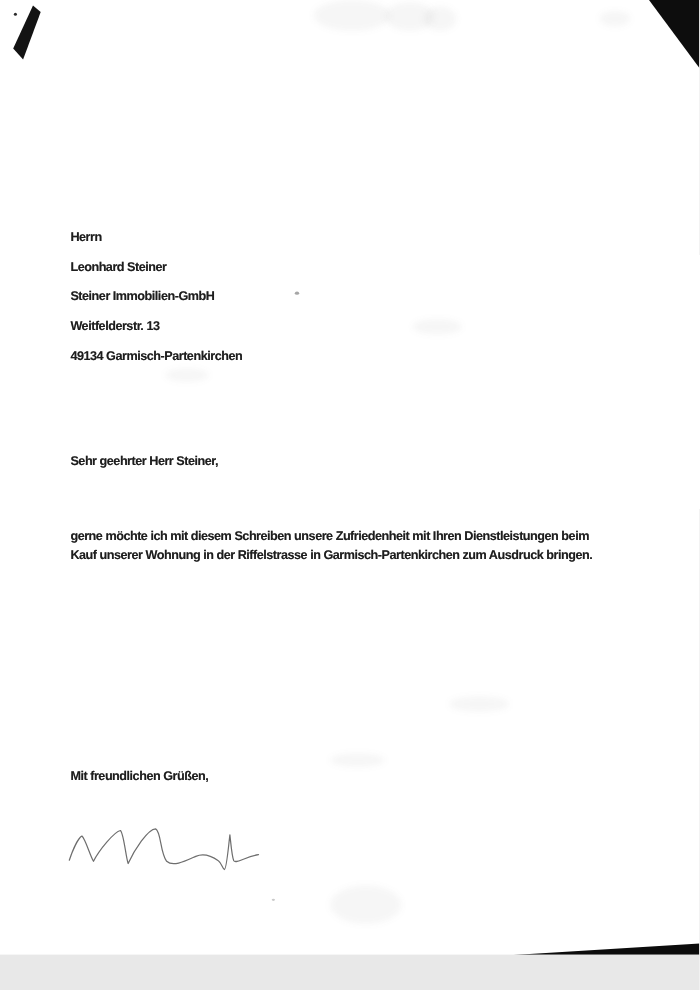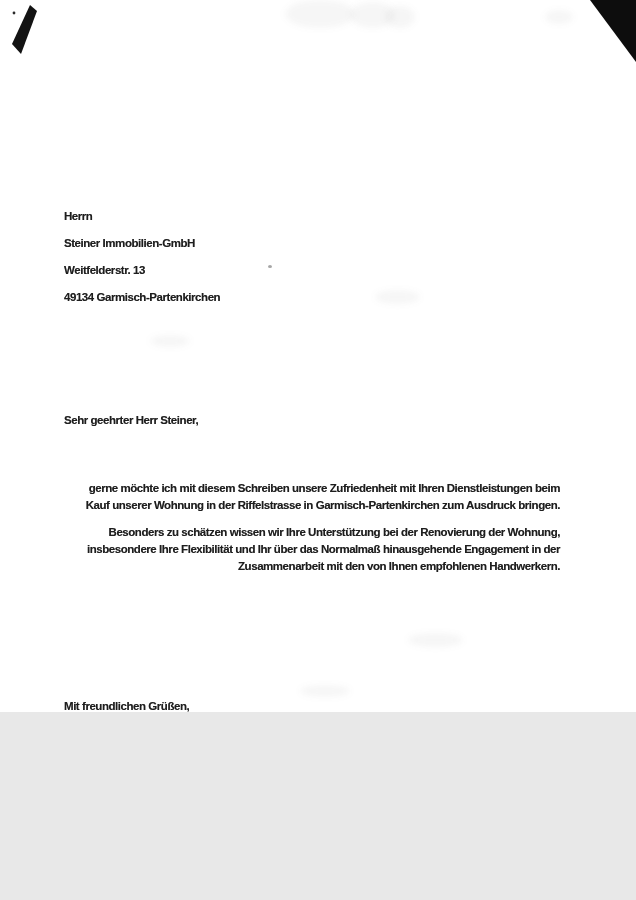--- a/index.html
+++ b/index.html
@@ -3,21 +3,21 @@
 <meta charset="utf-8">
 <style>
   html, body {
     margin: 0;
     padding: 0;
     background: #e8e8e8;
   }
   .page {
     position: relative;
     width: 636px;
-    height: 712px;
+    height: 868px;
     background: #ffffff;
     overflow: hidden;
     font-family: "Liberation Sans", sans-serif;
   }
   .txt {
     color: #1e1e1e;
     font-weight: 600;
     letter-spacing: -0.45px;
     text-shadow: 0 0 0.6px rgba(45,45,45,0.55);
   }
@@ -35,21 +35,20 @@
     font-size: 11.5px;
     line-height: 17px;
   }
   .body-text {
     position: absolute;
     left: 64px;
     top: 480px;
     width: 496px;
     font-size: 11.5px;
     line-height: 17px;
-    text-align: right;
   }
   .body-text p { margin: 0 0 10px 0; }
   .closing {
     position: absolute;
     left: 64px;
     top: 698px;
     font-size: 11.5px;
     line-height: 17px;
   }
   .signature {
@@ -107,30 +106,30 @@
   <div class="smudge" style="left:375px; top:290px; width:45px; height:14px;"></div>
   <div class="smudge" style="left:150px; top:335px; width:40px; height:12px;"></div>
   <div class="smudge" style="left:408px; top:633px; width:55px; height:14px;"></div>
   <div class="smudge" style="left:300px; top:685px; width:50px; height:12px;"></div>
   <div class="smudge" style="left:300px; top:805px; width:65px; height:35px;"></div>
   <div class="speck" style="left:268px; top:265px; width:4px; height:3px;"></div>
   <div class="speck" style="left:247px; top:817px; width:3px; height:2px; opacity:.6;"></div>
 
   <div class="recipient txt">
     <div>Herrn</div>
+    <div>Leonhard Steiner</div>
     <div>Steiner Immobilien-GmbH</div>
     <div>Weitfelderstr. 13</div>
     <div>49134 Garmisch-Partenkirchen</div>
   </div>
 
   <div class="salutation txt">Sehr geehrter Herr Steiner,</div>
 
   <div class="body-text txt">
     <p>gerne möchte ich mit diesem Schreiben unsere Zufriedenheit mit Ihren Dienstleistungen beim Kauf unserer Wohnung in der Riffelstrasse in Garmisch-Partenkirchen zum Ausdruck bringen.</p>
-    <p>Besonders zu schätzen wissen wir Ihre Unterstützung bei der Renovierung der Wohnung, insbesondere Ihre Flexibilität und Ihr über das Normalmaß hinausgehende Engagement in der Zusammenarbeit mit den von Ihnen empfohlenen Handwerkern.</p>
   </div>
 
   <div class="closing txt">Mit freundlichen Grüßen,</div>
 
   <svg class="signature" width="190" height="70" viewBox="0 0 190 70">
     <path d="M 5 42
              C 8 33, 13 22, 16.5 20
              C 19.5 22.5, 24 38, 27 43
              C 32 33, 46 16, 51.5 15
              C 54.5 17.5, 56.5 40, 58.5 45

